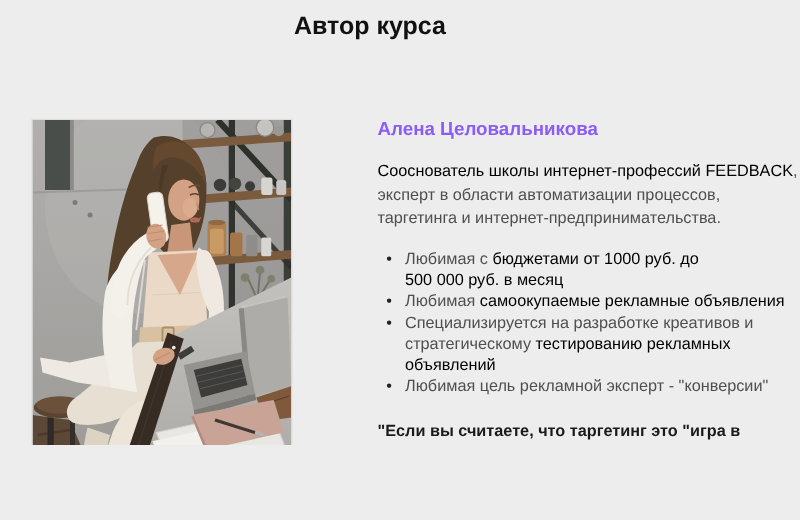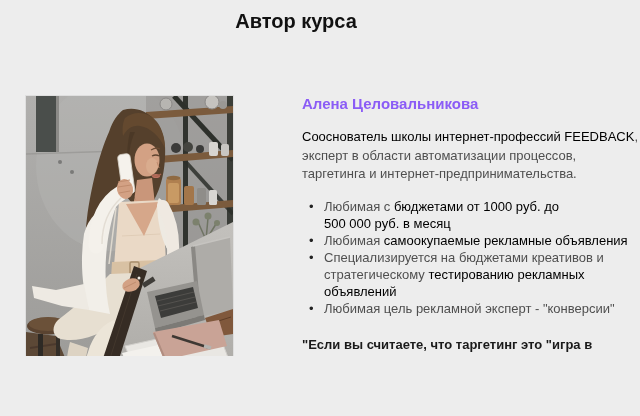--- a/index.html
+++ b/index.html
@@ -189,20 +189,20 @@
   </div>
 
   <div class="info">
     <h3 class="author-name">Алена Целовальникова</h3>
 
     <p class="intro"><b>Сооснователь школы интернет-профессий FEEDBACK</b><span>, эксперт в области автоматизации процессов, таргетинга и интернет-предпринимательства.</span></p>
 
     <ul class="facts">
       <li><span>Любимая с </span><b>бюджетами от 1000&nbsp;руб. до 500&nbsp;000&nbsp;руб. в месяц</b></li>
       <li><span>Любимая </span><b>самоокупаемые рекламные объявления</b></li>
-      <li><span>Специализируется на бюджетами креативов и стратегическому </span><b>тестированию рекламных объявлений</b></li>
+      <li><span>Специализируется на разработке креативов и стратегическому </span><b>тестированию рекламных объявлений</b></li>
       <li><span>Любимая цель рекламной эксперт - "конверсии"</span><b></b></li>
     </ul>
 
     <p class="quote"><span>"Если вы считаете, что таргетинг это "игра в долгую", то вы просто не умеете его настраивать."</span><br></p>
   </div>
 
 </div>
 
 </body></html>

